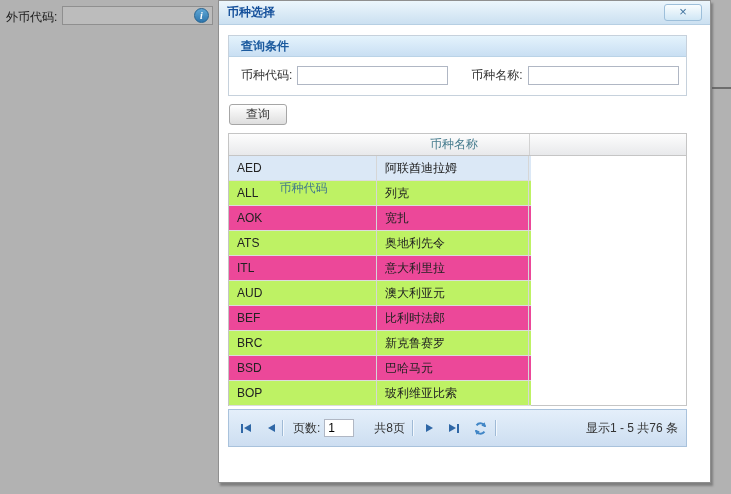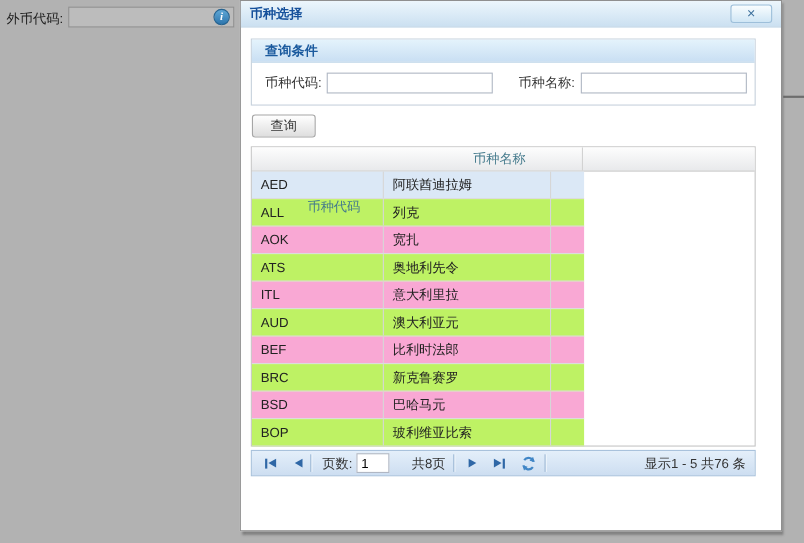--- a/index.html
+++ b/index.html
@@ -80,30 +80,30 @@
   .grid-header {
     height:22px; display:flex;
     background:linear-gradient(#fdfdfd,#e8e9eb);
     border-bottom:1px solid #c5c5c5;
     color:#447a8c;
   }
   .hcell { line-height:21px; text-align:center; border-right:1px solid #d2d2d2; }
   .hc1 { width:150px;margin-top:44px; } .hc2 { width:151px; } .hc3 { flex:1; border-right:none; }
   .grid-row {
     width:302px; height:25px; display:flex;
-    border-bottom:1px solid #dcdcdc; background:#f9a8d4; cursor:pointer;
+    border-bottom:1px solid #dcdcdc; background:#ec4899; cursor:pointer;
   }
   .grid-row.stripe { background:#bef264; }
   .grid-row.selected { background:#dbe8f6; }
   .gcell { line-height:24px; padding-left:8px; overflow:hidden; white-space:nowrap; }
-  .gc1 { width:120px; border-right:1px solid #d6d6d6; }
+  .gc1 { width:148px; border-right:1px solid #d6d6d6; }
   .gc2 { width:152px; border-right:1px solid #d6d6d6; }
   
   .toolbar {
-    position:absolute; left:9px; top:408px; width:459px; height:24px;
+    position:absolute; left:9px; top:408px; width:459px; height:38px;
     border:1px solid #a9c2dc;
     background:linear-gradient(#e4effa,#cddef1);
     display:flex; align-items:center; padding:0 6px; color:#333;
   }
   .pgicon { display:inline-flex; align-items:center; gap:1px; cursor:pointer; height:16px; }
   .tri-l { width:0; height:0; border-top:4px solid transparent; border-bottom:4px solid transparent; border-right:7px solid #2f67a6; }
   .tri-r { width:0; height:0; border-top:4px solid transparent; border-bottom:4px solid transparent; border-left:7px solid #2f67a6; }
   .vbar { width:2px; height:9px; background:#2f67a6; }
   .tsep { width:0; height:16px; border-left:1px solid #9fbad6; border-right:1px solid #f3f8fd; margin:0 7px; }
   .i-first { margin-left:6px; } .i-prev { margin-left:17px; }

